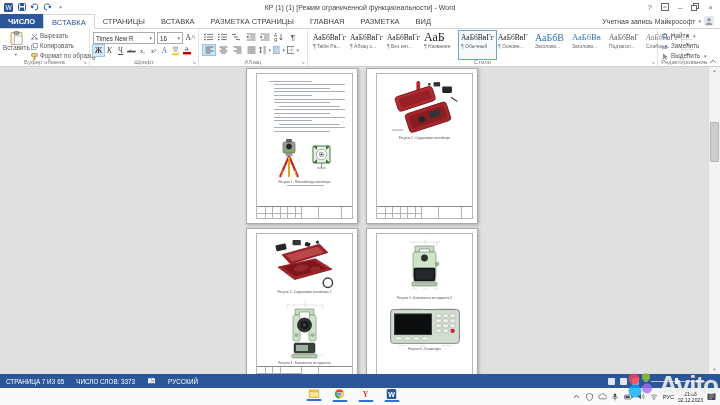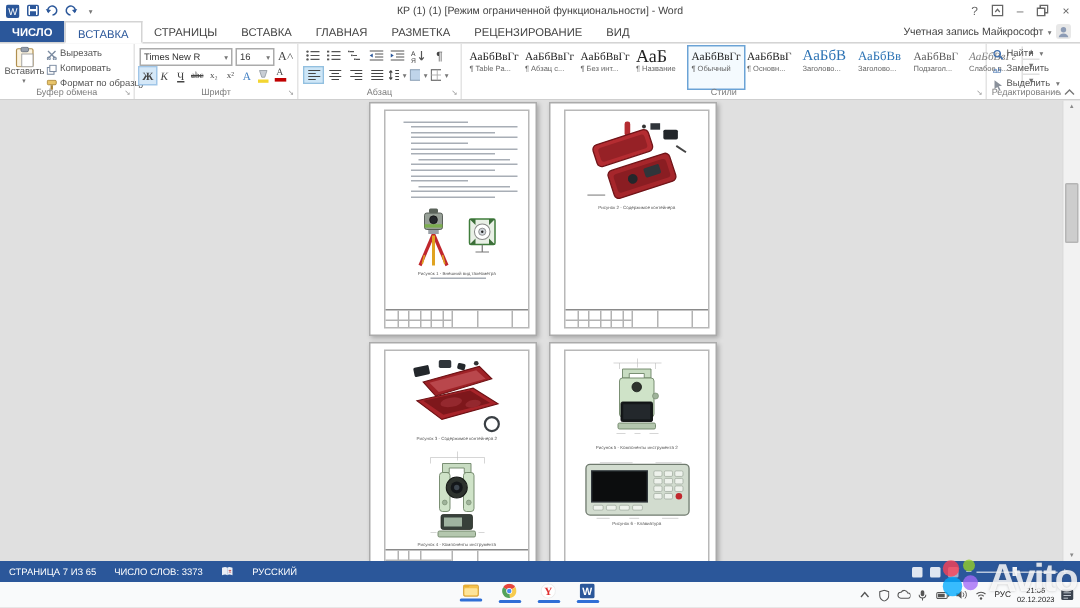--- a/index.html
+++ b/index.html
@@ -152,23 +152,23 @@
     </span>
     <span>×</span>
   </div>
 </div>
 
 <div id="tabrow">
   <div class="tab file">ЧИСЛО</div>
   <div class="tab active">ВСТАВКА</div>
   <div class="tab">СТРАНИЦЫ</div>
   <div class="tab">ВСТАВКА</div>
+  <div class="tab">РАЗМЕТКА СТРАНИЦЫ</div>
   <div class="tab">ГЛАВНАЯ</div>
   <div class="tab">РАЗМЕТКА</div>
-  <div class="tab">РЕЦЕНЗИРОВАНИЕ</div>
   <div class="tab">ВИД</div>
   <div id="account">
     <span>Учетная запись Майкрософт</span>
     <span style="font-size:5px;color:#777;">▾</span>
     <span id="avatar">
       <svg width="8" height="8">
           <circle cx="4" cy="2.8" r="1.8" fill="#8c9bb5"></circle>
           <path d="M0.8 8 a3.2 2.6 0 0 1 6.4 0 Z" fill="#8c9bb5"></path>
         </svg>
     </span>

